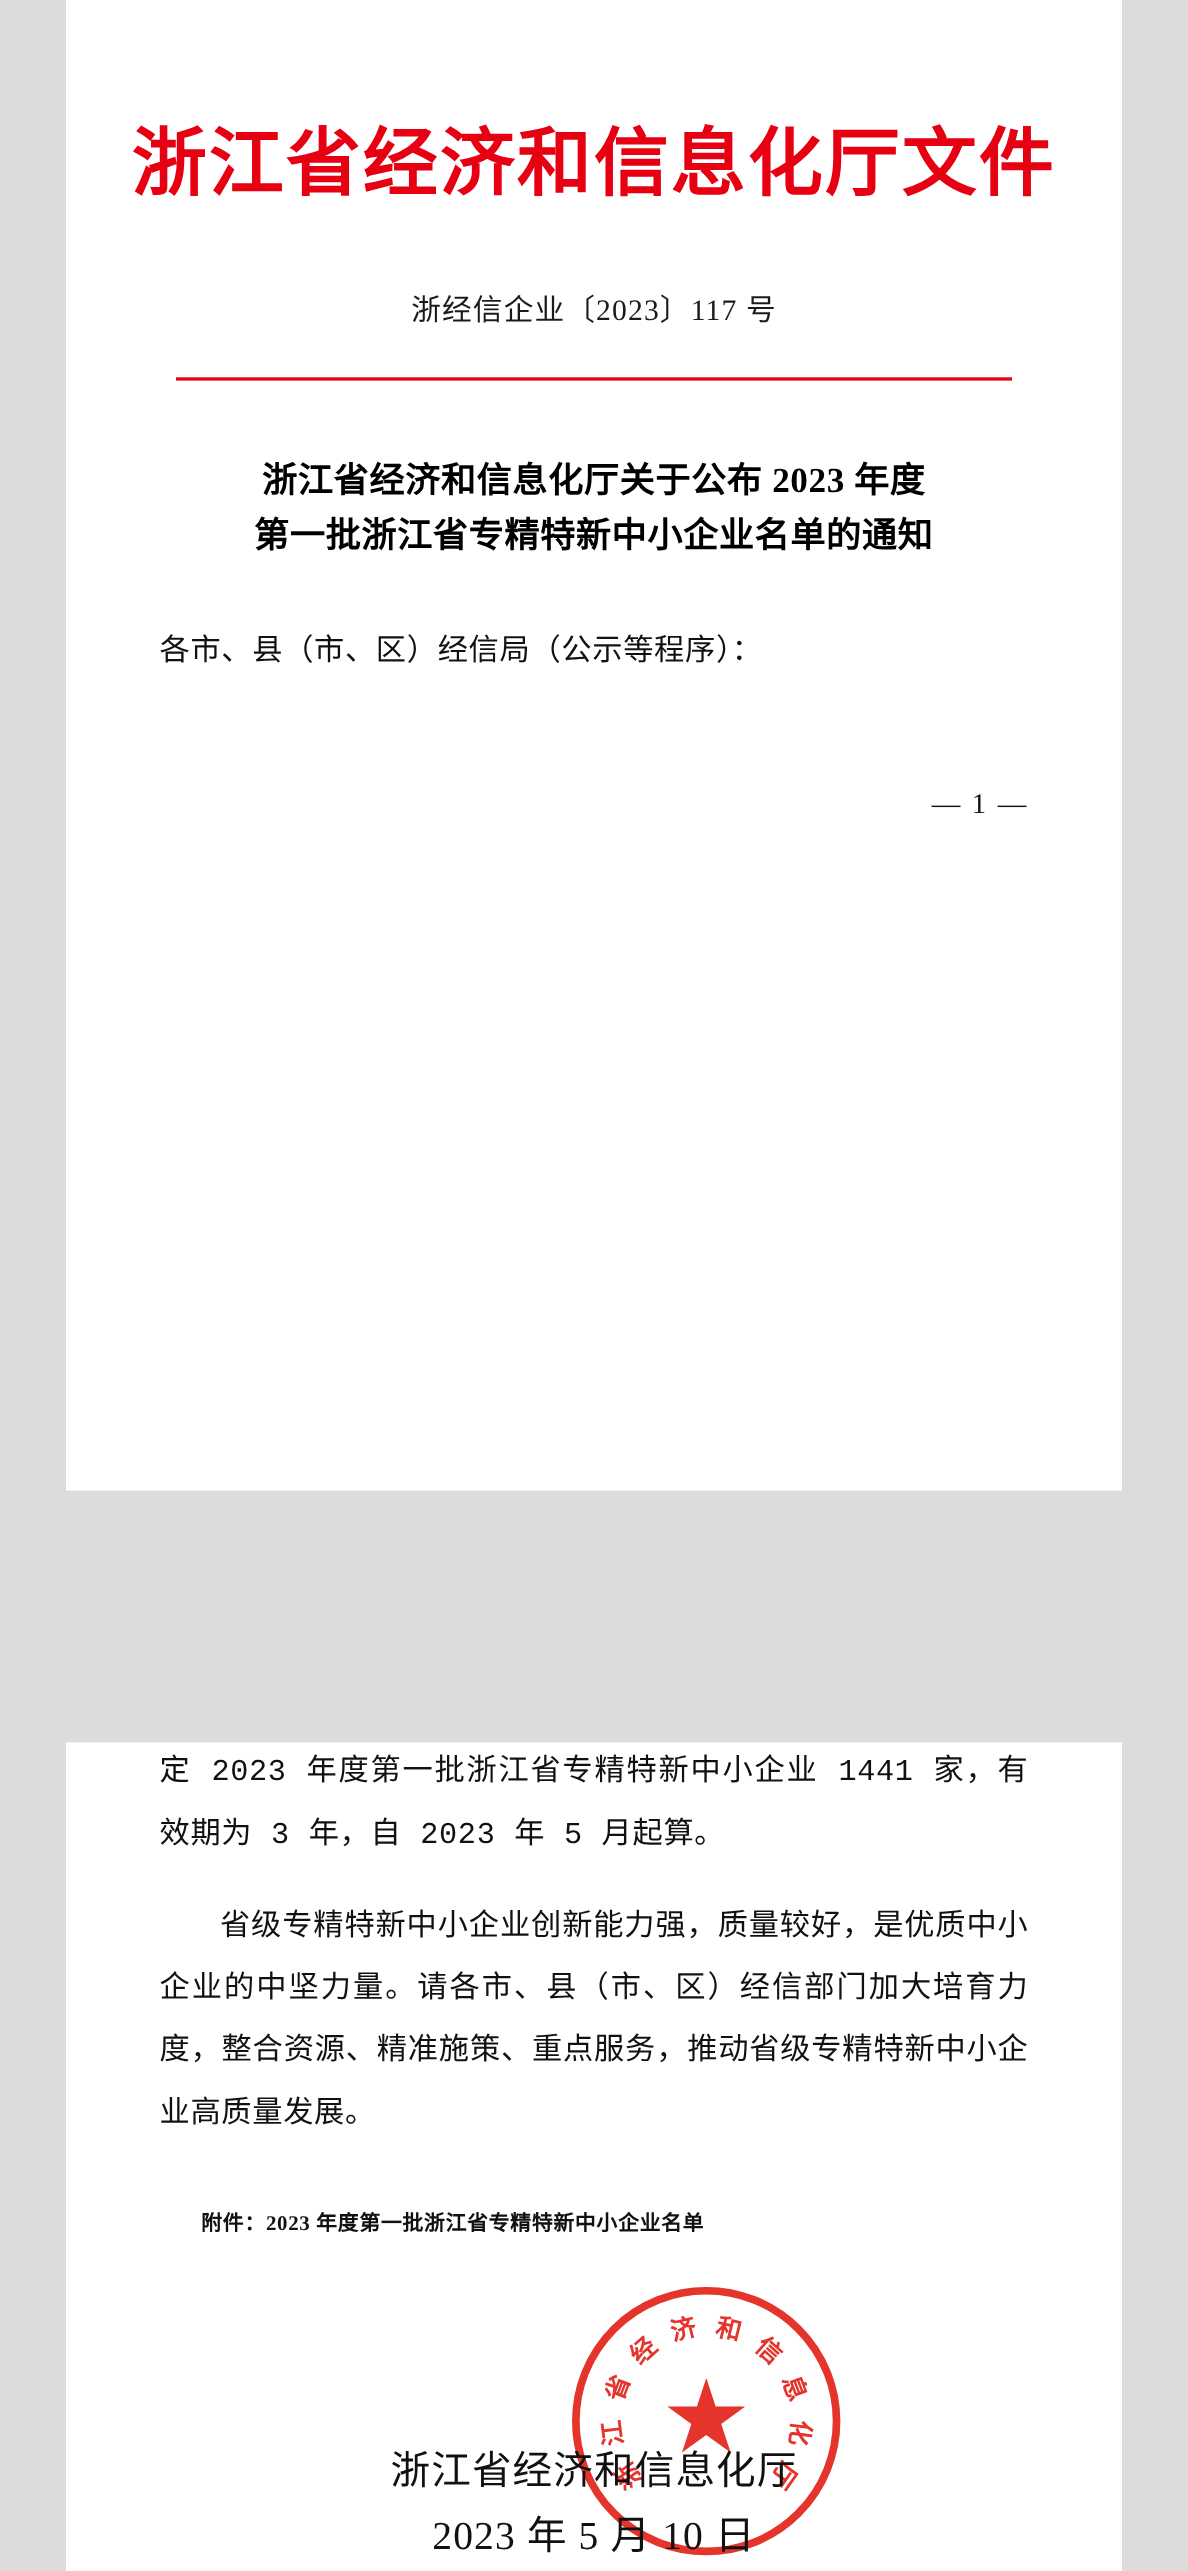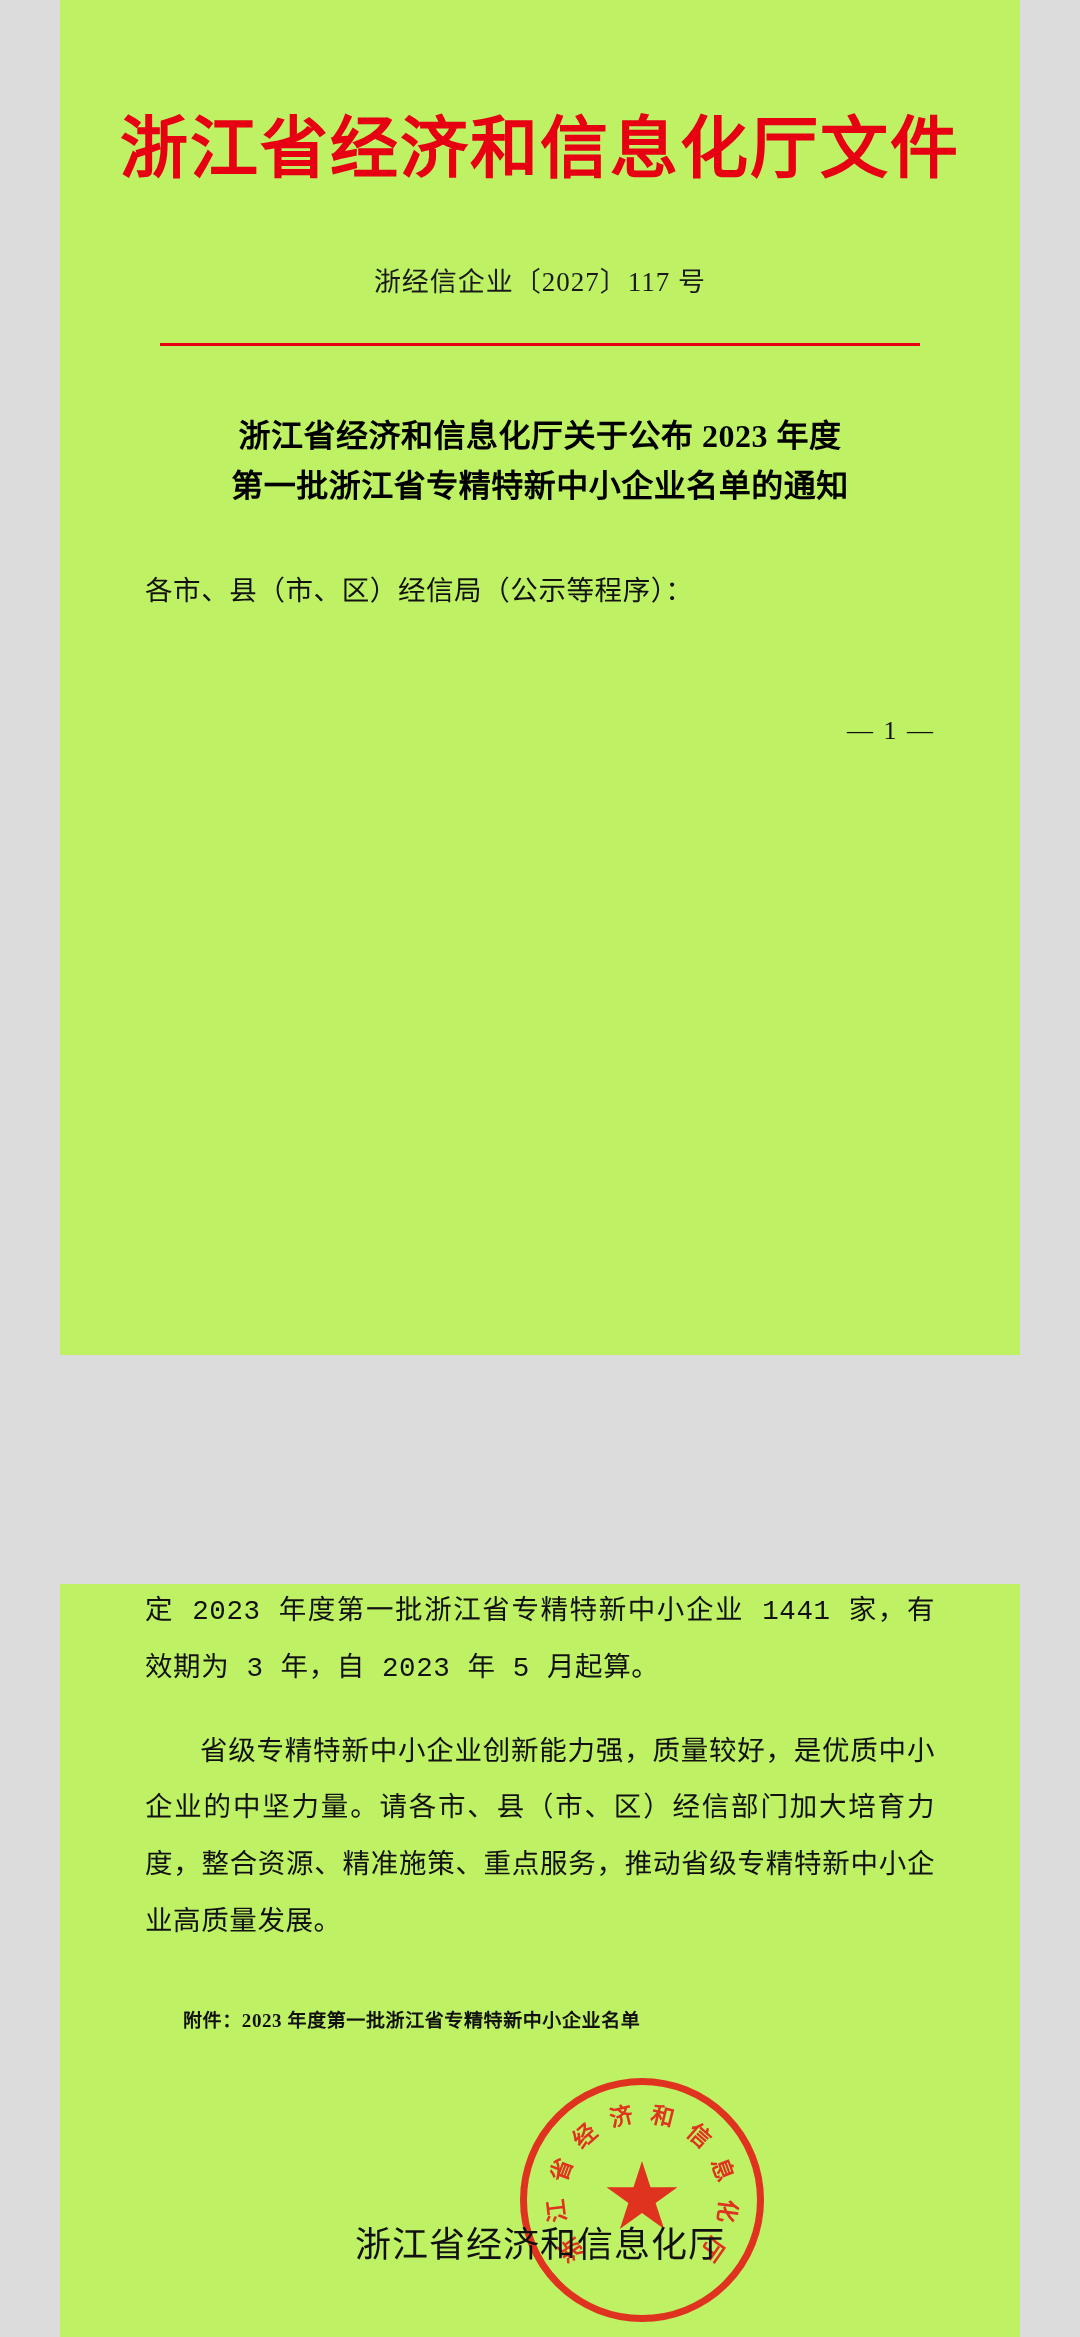--- a/index.html
+++ b/index.html
@@ -14,21 +14,21 @@
   }
   .viewport {
     position: relative;
     width: 1080px;
     min-height: 2337px;
     background: #dcdcdc;
     overflow: hidden;
   }
   .page {
     position: relative;
-    background: #bef264;
+    background: #ffffff;
     width: 960px;
     margin: 0 auto;
     box-sizing: border-box;
   }
   .page-1 {
     padding: 0 0 40px 0;
     min-height: 1355px;
   }
   .page-gap {
     height: 24px;
@@ -196,21 +196,21 @@
 
 <div class="viewport">
 
   <div class="side-shade-left"></div>
   <div class="side-shade-right"></div>
 
   <div class="page page-1">
 
     <div class="doc-header">
       <div class="doc-title-red">浙江省经济和信息化厅文件</div>
-      <div class="doc-number">浙经信企业〔2027〕117 号</div>
+      <div class="doc-number">浙经信企业〔2023〕117 号</div>
       <div class="red-rule"></div>
     </div>
 
     <div class="doc-main-title">
       <div>浙江省经济和信息化厅关于公布 2023 年度</div>
       <div>第一批浙江省专精特新中小企业名单的通知</div>
     </div>
 
     <div class="body-block">
       <p>各市、县（市、区）经信局（公示等程序）：</p>
@@ -241,17 +241,18 @@
             <span style="transform: rotate(-76.1111deg) translate(88px) rotate(90deg) translate(-50%, -50%);">和</span>
             <span style="transform: rotate(-48.3333deg) translate(88px) rotate(90deg) translate(-50%, -50%);">信</span>
             <span style="transform: rotate(-20.5556deg) translate(88px) rotate(90deg) translate(-50%, -50%);">息</span>
             <span style="transform: rotate(7.22222deg) translate(88px) rotate(90deg) translate(-50%, -50%);">化</span>
             <span style="transform: rotate(35deg) translate(88px) rotate(90deg) translate(-50%, -50%);">厅</span>
           </div>
         <div class="seal-star">★</div>
       </div>
       <div class="sign-lines">
         <div>浙江省经济和信息化厅</div>
+        <div>2023 年 5 月 10 日</div>
       </div>
     </div>
   </div>
 
 </div>
 
 </body></html>

